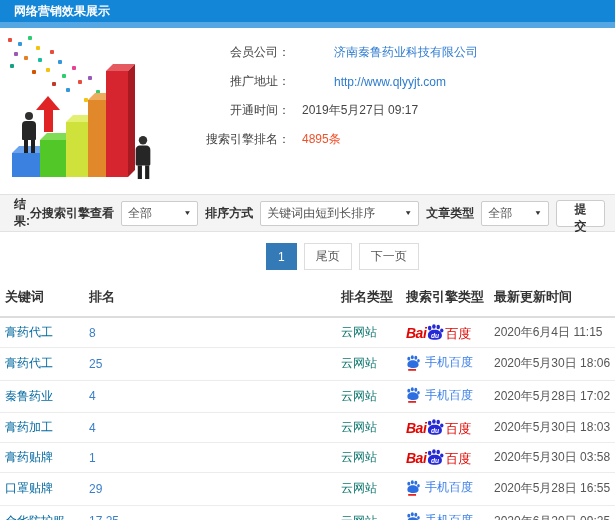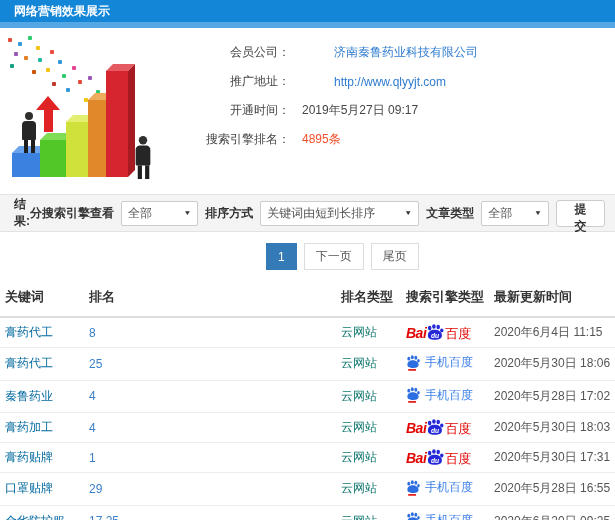--- a/index.html
+++ b/index.html
@@ -180,22 +180,22 @@
     <div class="selectbox sel-type">
       <span>全部</span>
       <span class="caret">▼</span>
     </div>
     <button class="submit-btn">提交</button>
   </div>
 </div>
 
 <div class="pagination">
   <div class="page-btn active">1</div>
+  <div class="page-btn">尾页</div>
   <div class="page-btn">下一页</div>
-  <div class="page-btn">尾页</div>
 </div>
 
 <table>
   <thead>
     <tr>
       <th class="col-kw">关键词</th>
       <th class="col-rank">排名</th>
       <th class="col-rtype">排名类型</th>
       <th class="col-eng">搜索引擎类型</th>
       <th class="col-date">最新更新时间</th>
@@ -281,21 +281,21 @@
     <svg class="pawsvg" width="18" height="16" viewBox="0 0 20 18">
       <ellipse cx="4" cy="4.6" rx="2" ry="2.6" fill="#2529d8"></ellipse>
       <ellipse cx="8.8" cy="2.8" rx="2" ry="2.6" fill="#2529d8"></ellipse>
       <ellipse cx="13.6" cy="3.4" rx="2" ry="2.6" fill="#2529d8"></ellipse>
       <ellipse cx="17.6" cy="7.4" rx="1.9" ry="2.3" fill="#2529d8"></ellipse>
       <path d="M2 12.6c0-4 3.2-6.2 7.5-6.2s8.3 2.2 8.3 6.2-3.3 5-8.1 5-7.7-1-7.7-5z" fill="#2529d8"></path>
       <text x="10" y="15.2" font-size="7.5" fill="#ffffff" text-anchor="middle" font-style="italic" font-weight="bold" font-family="Liberation Sans, sans-serif">du</text>
     </svg>
     <span class="bd-cn">百度</span>
   </span></td>
-        <td class="cell-date">2020年5月30日 17:31</td>
+        <td class="cell-date">2020年5月30日 03:58</td>
       </tr>
       <tr>
         <td class="cell-kw">口罩贴牌</td>
         <td class="cell-rank">29</td>
         <td class="cell-rtype">云网站</td>
         <td class="cell-eng"><span class="bd-mob">
     <svg class="pawsvg" width="14" height="16" viewBox="0 0 16 18">
       <ellipse cx="3.2" cy="4" rx="1.7" ry="2.2" fill="#2d6fe0"></ellipse>
       <ellipse cx="7.2" cy="2.4" rx="1.7" ry="2.2" fill="#2d6fe0"></ellipse>
       <ellipse cx="11.2" cy="3" rx="1.7" ry="2.2" fill="#2d6fe0"></ellipse>

